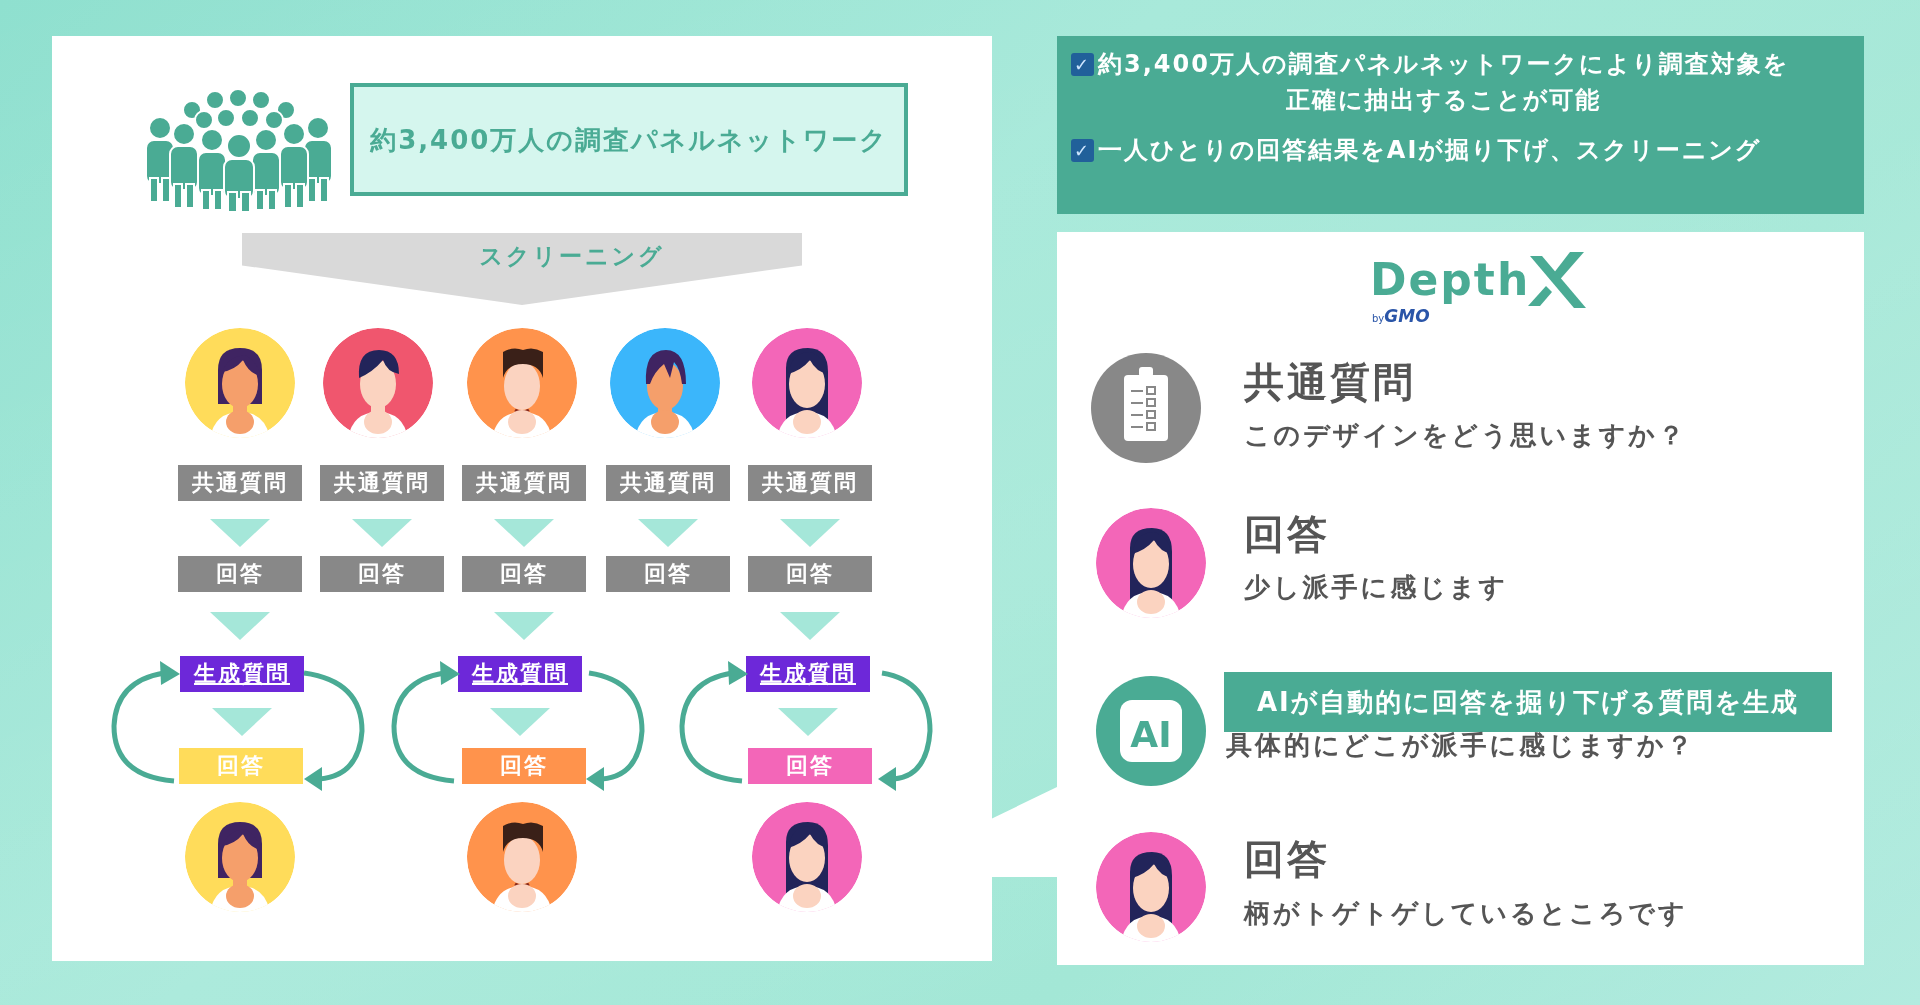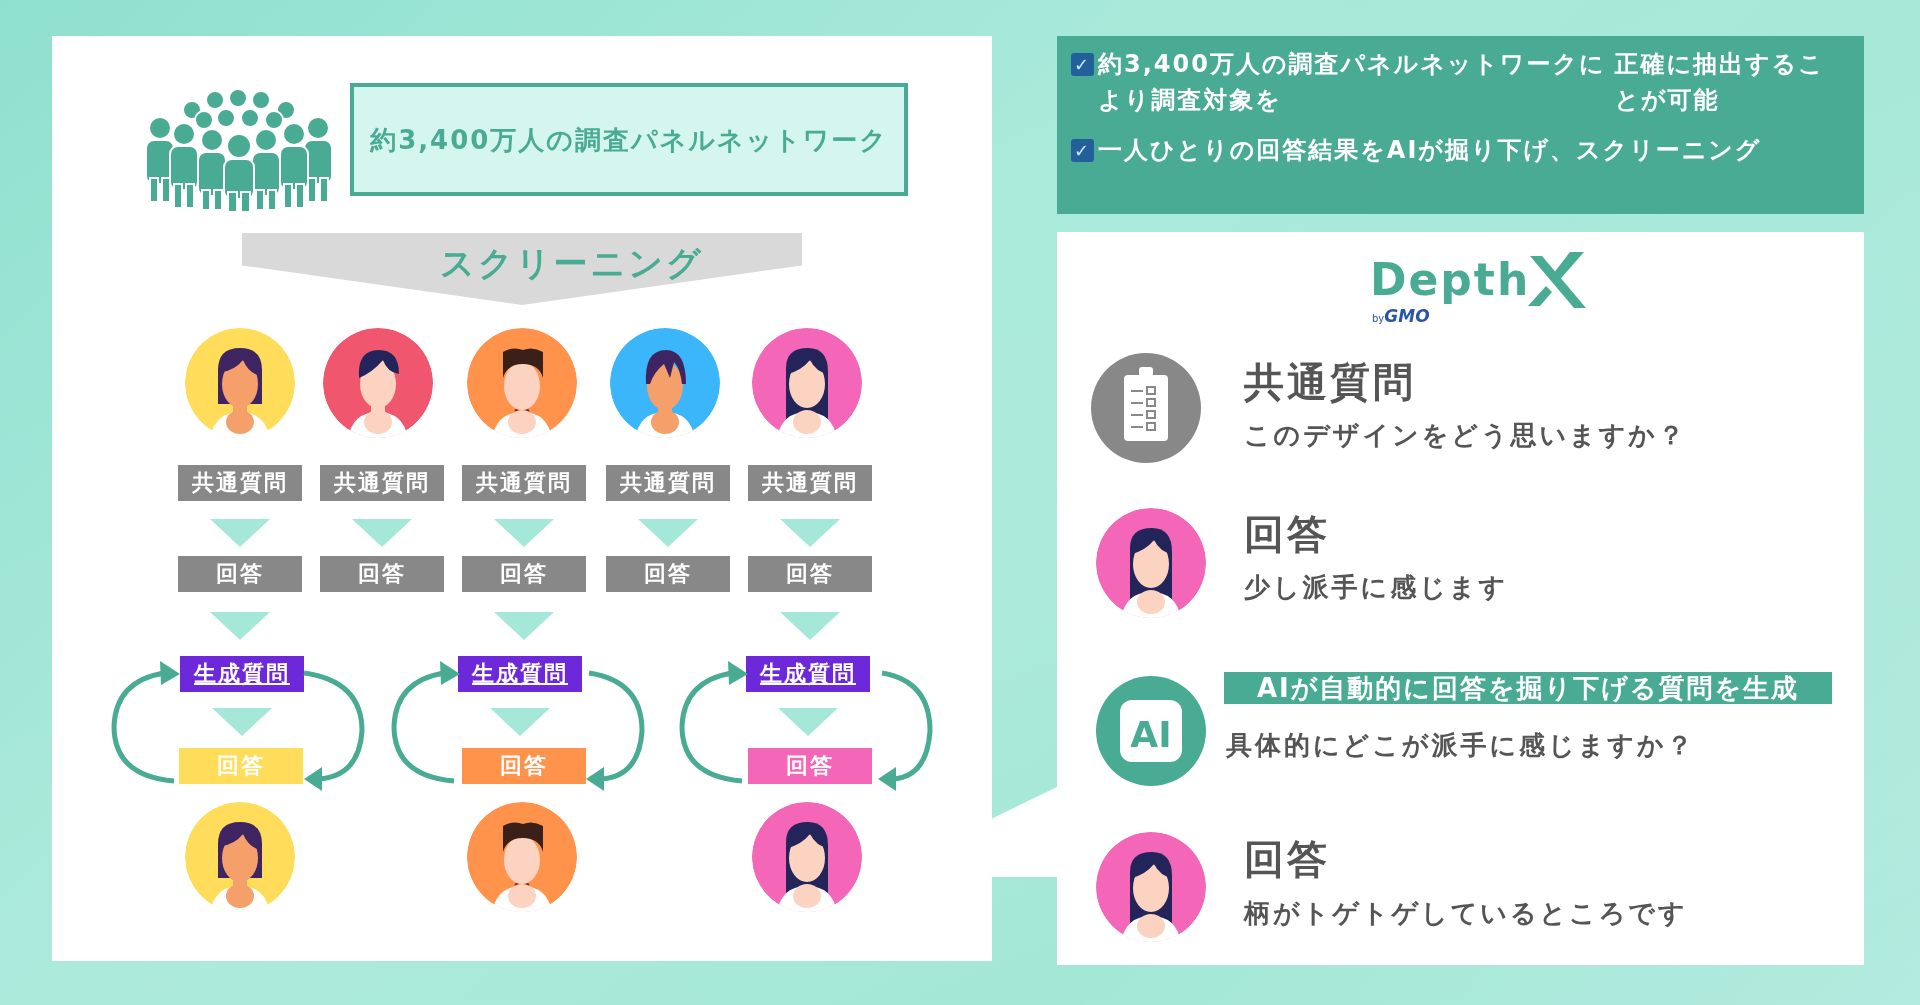--- a/index.html
+++ b/index.html
@@ -18,21 +18,21 @@
     clip-path: polygon(0 35%, 100% 0, 100% 100%, 0 100%); }
 
   .summary-box { position: absolute; left: 298px; top: 47px; width: 558px; height: 113px;
     background: #d5f6ee; border: 4px solid #4aab94;
     display: flex; flex-direction: column; align-items: center; justify-content: center;
     color: #4aab94; font-size: 26px; font-weight: bold; letter-spacing: 2px; line-height: 40px; }
 
   .screening { position: absolute; left: 190px; top: 197px; width: 560px; height: 72px;
     background: #d9d9d9; clip-path: polygon(0 0, 100% 0, 100% 45%, 50% 100%, 0 45%); }
   .screening-label { position: absolute; left: 190px; top: 205px; width: 660px; text-align: center;
-    color: #4aab94; font-size: 34px; font-weight: bold; letter-spacing: 3px; }
+    color: #4aab94; font-size: 23px; font-weight: bold; letter-spacing: 3px; }
 
   .avatar { position: absolute; border-radius: 50%; overflow: hidden; }
   .avatar svg { width: 100%; height: 100%; display: block; }
 
   .label-box { position: absolute; height: 36px; display: flex; align-items: center; justify-content: center;
     color: #ffffff; font-size: 22px; font-weight: bold; letter-spacing: 2px; }
   .gray { background: #888888; }
   .teal { background: #6d28d9; text-decoration: underline; }
   .yellow { background: #ffdc5a; }
   .orange { background: #ff934c; }
@@ -42,29 +42,29 @@
     border-left: 30px solid transparent; border-right: 30px solid transparent; border-top: 28px solid #a5e7d9; }
 
   .loop { position: absolute; }
 
   
   .right-top { position: absolute; left: 1057px; top: 36px; width: 807px; height: 178px; background: #4aab94;
     padding: 10px 14px; color: #ffffff; font-size: 24px; font-weight: bold; letter-spacing: 2px; line-height: 36px; }
   .bullet { display: flex; align-items: flex-start; margin-bottom: 14px; }
   .check { width: 23px; height: 23px; background: #21609a; border-radius: 3px; margin-top: 7px; margin-right: 4px;
     flex: none; display: flex; align-items: center; justify-content: center; color: #cfe6ff; font-size: 18px; line-height: 1; }
-  .bullet-text { display: flex; flex-direction: row; align-items: center; }
+  .bullet-text { display: flex; flex-direction: column; align-items: center; }
 
   
   .right-panel { position: absolute; left: 1057px; top: 232px; width: 807px; height: 733px; background: #ffffff; }
 
   .item-icon { position: absolute; width: 110px; height: 110px; border-radius: 50%; overflow: hidden; }
   .item-title { position: absolute; font-size: 40px; font-weight: bold; color: #555555; letter-spacing: 3px; }
   .item-text { position: absolute; font-size: 26px; color: #555555; letter-spacing: 3px; font-weight: bold; }
-  .ai-tag { position: absolute; left: 1224px; top: 672px; width: 608px; height: 32px; background: #4aab94;
+  .ai-tag { position: absolute; left: 1224px; top: 672px; width: 608px; height: 60px; background: #4aab94;
     color: #ffffff; font-size: 26px; font-weight: bold; letter-spacing: 2px; display: flex; align-items: center; justify-content: center; }
 </style>
 </head>
 <body>
 
 <div class="bg-shape" style="left:0;top:0;width:1920px;height:1005px;background:linear-gradient(160deg, rgba(255,255,255,0.0) 0%, rgba(255,255,255,0.12) 55%, rgba(255,255,255,0) 100%);"></div>
 
 <div class="left-panel">
 
   <svg class="abs" style="left:88px;top:52px;" width="200" height="124" viewBox="0 0 200 124">

